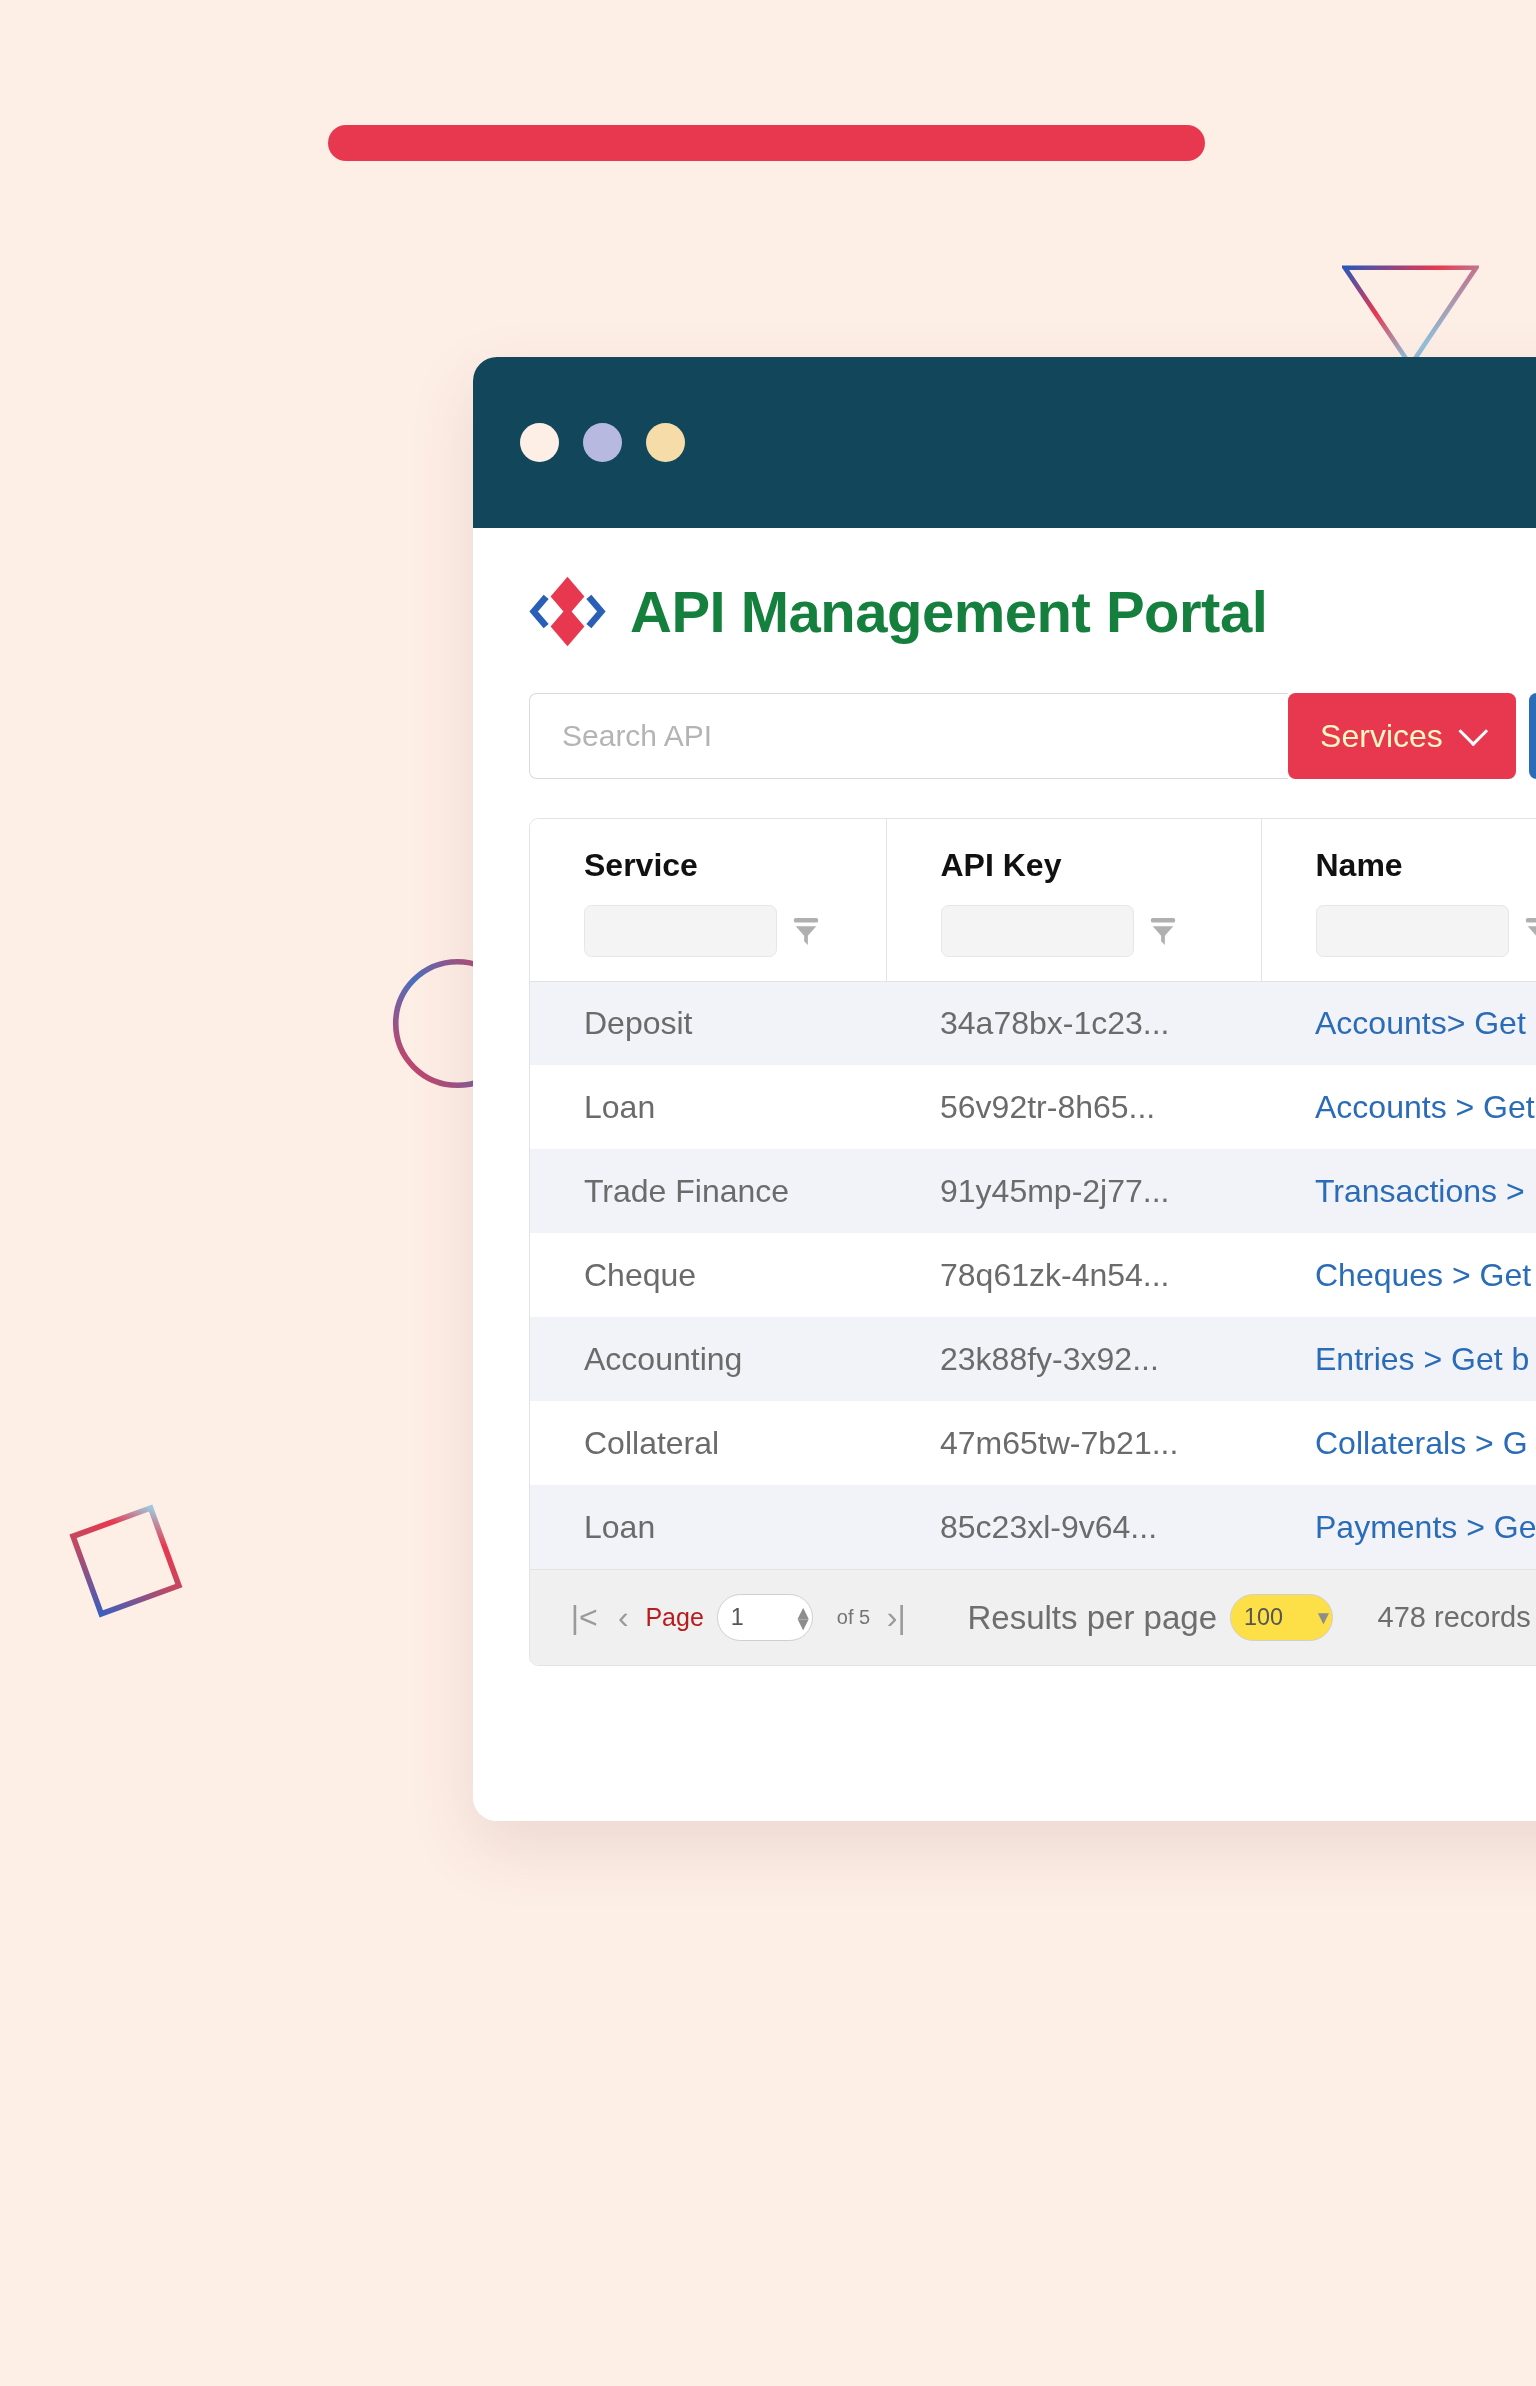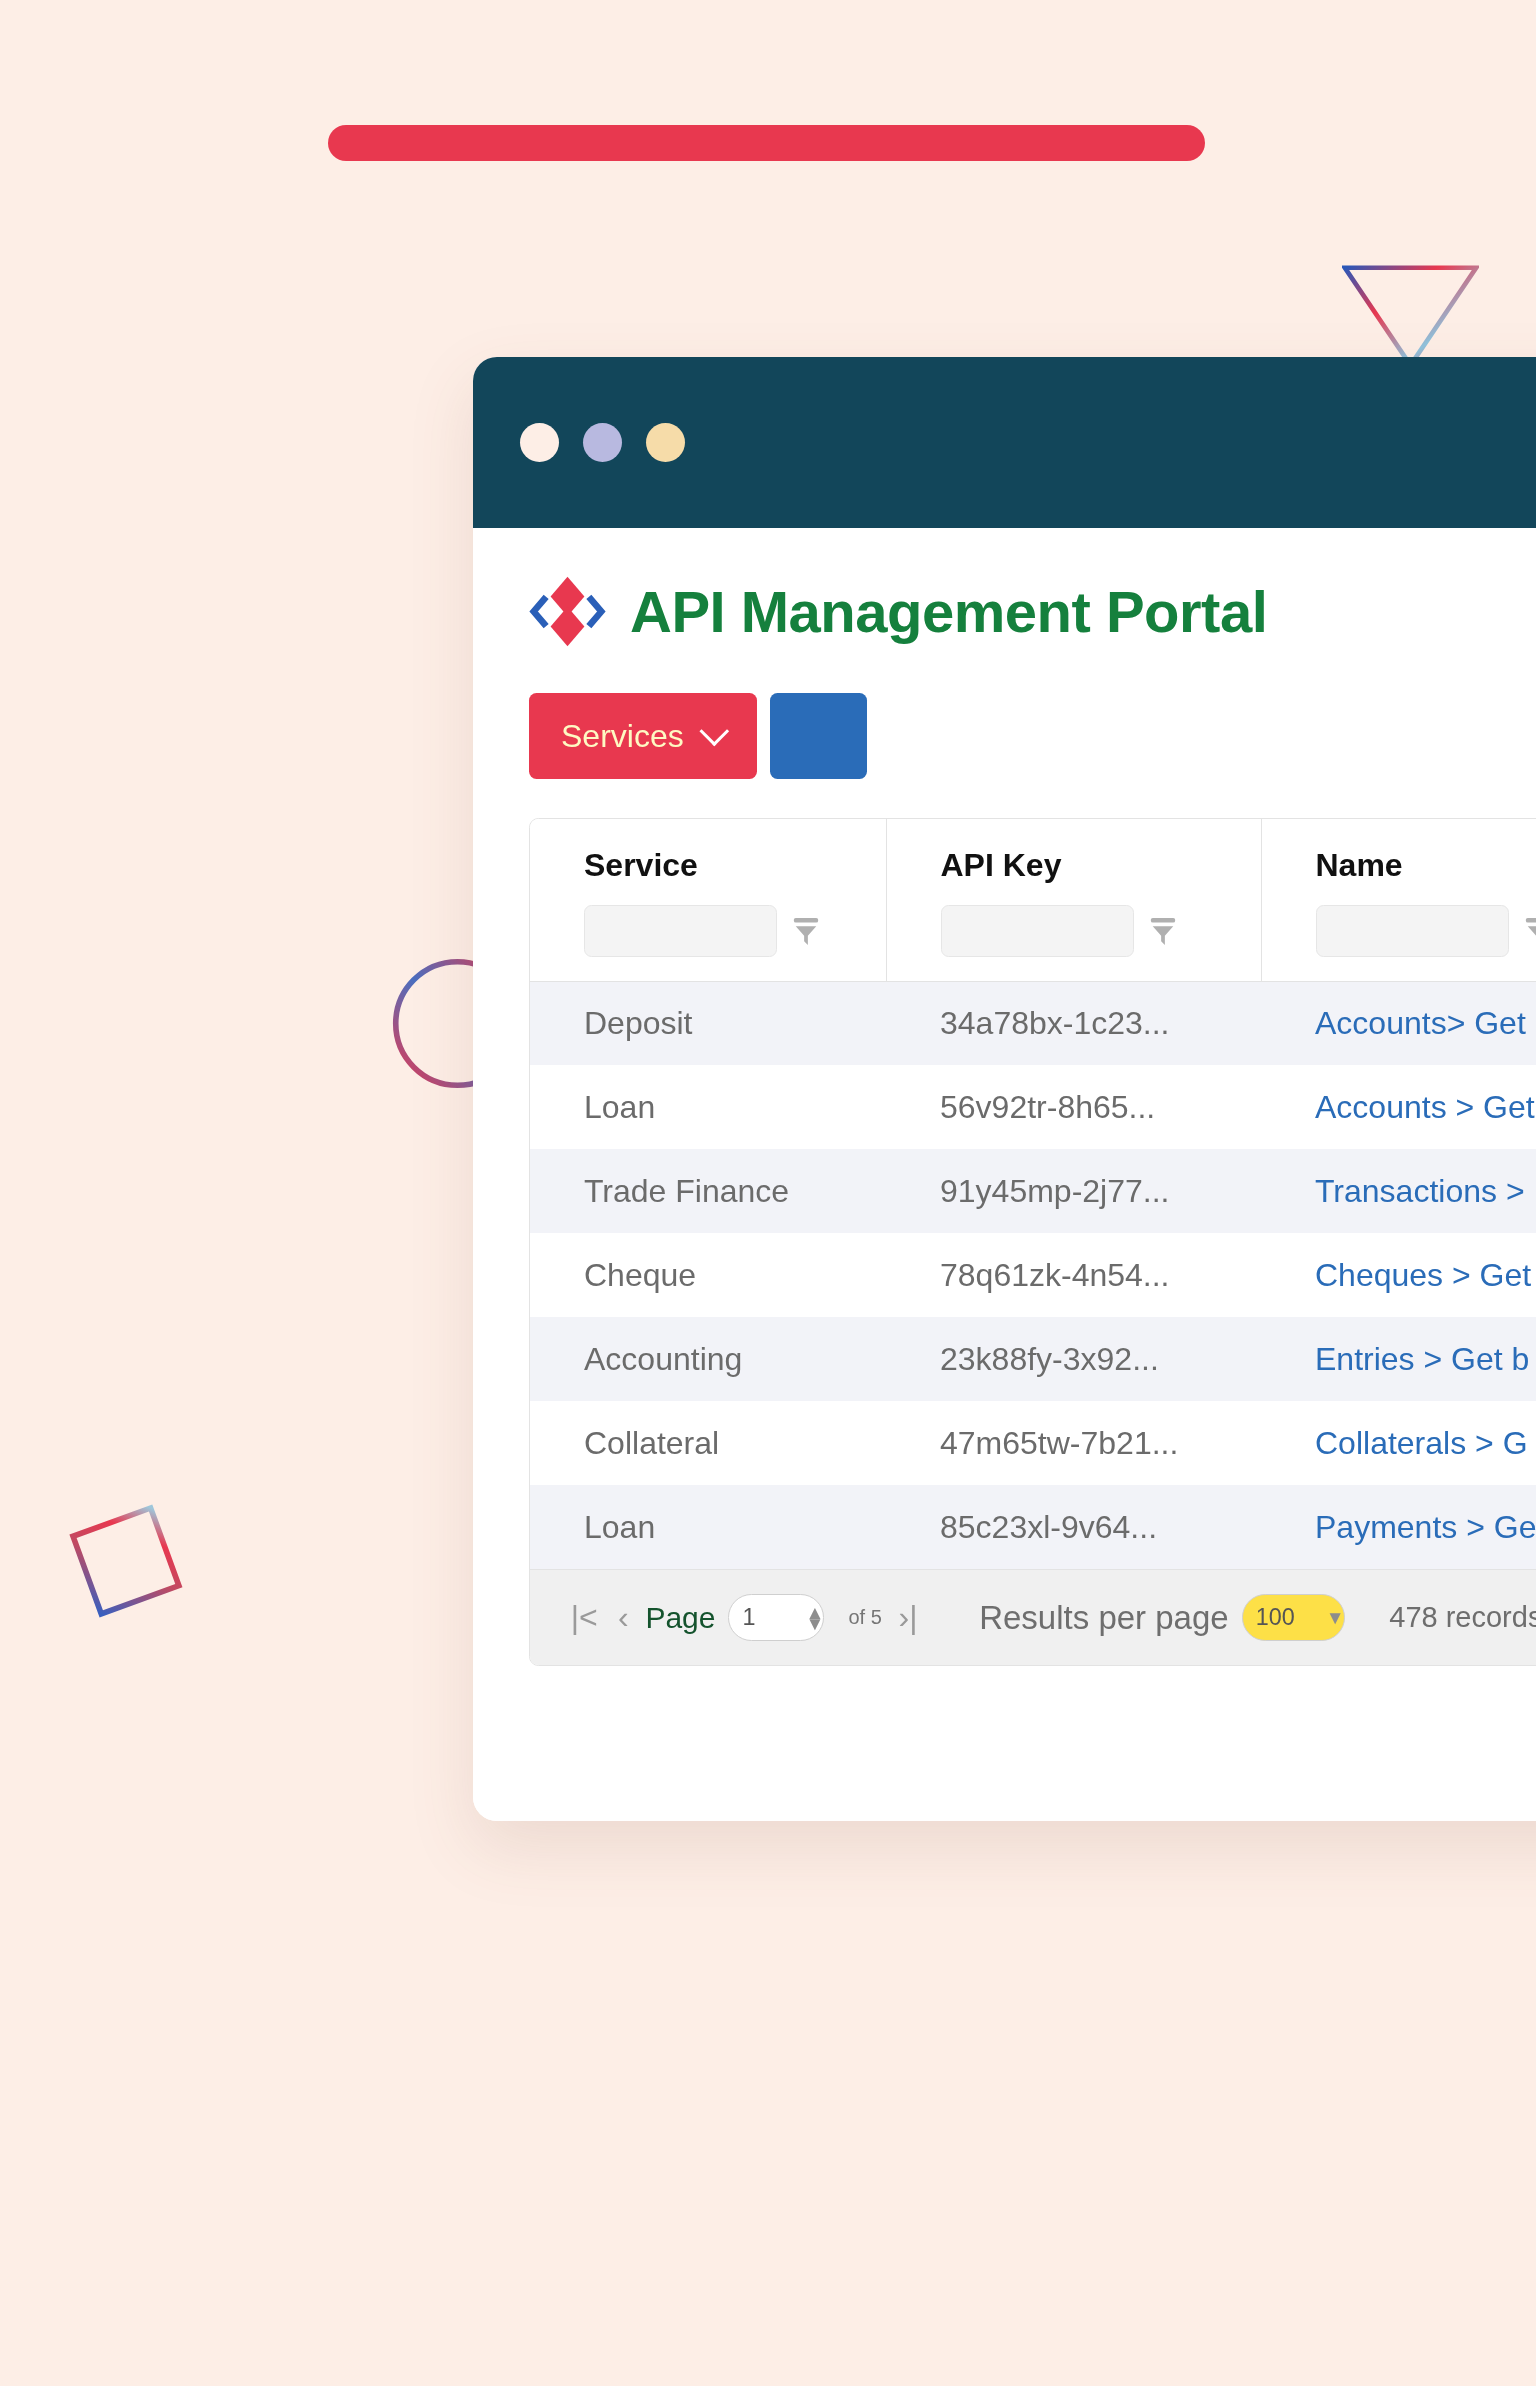--- a/index.html
+++ b/index.html
@@ -255,21 +255,21 @@
   }
 
   .pg-icon {
     font-size: 32px;
     color: #9a9a9a;
     cursor: pointer;
     padding: 0 3.7px;
     user-select: none;
   }
 
-  .pg-label { color: #14532d; font-size: 30px; }
+  .pg-label { color: #b91c1c; font-size: 25px; }
 
   .page-input {
     width: 96px;
     height: 47px;
     border: 0.9px solid #cfcfcf;
     border-radius: 23.4px;
     background: #fff;
     font-size: 23.4px;
     padding: 0 13px;
     color: #555;
@@ -370,20 +370,21 @@
       <svg class="brand-logo" viewBox="0 0 82 82">
         <polygon points="41,4 59,25 41,46 23,25" fill="#e8384f"></polygon>
         <polygon points="41,36 59,57 41,78 23,57" fill="#e8384f"></polygon>
         <polyline points="16,28 5,41 16,54" fill="none" stroke="#2a5fb8" stroke-width="7" stroke-linecap="square"></polyline>
         <polyline points="66,28 77,41 66,54" fill="none" stroke="#2a5fb8" stroke-width="7" stroke-linecap="square"></polyline>
       </svg>
       <h1 class="app-title">API Management Portal</h1>
     </div>
 
     <div class="search-row">
+      <input class="search-input" type="text" placeholder="Search API" style="">
       <button class="services-btn">
         <span>Services</span>
         <span class="chev"></span>
       </button>
       <button class="search-btn">
         
       </button>
     </div>
 
     <div class="table-wrap">

